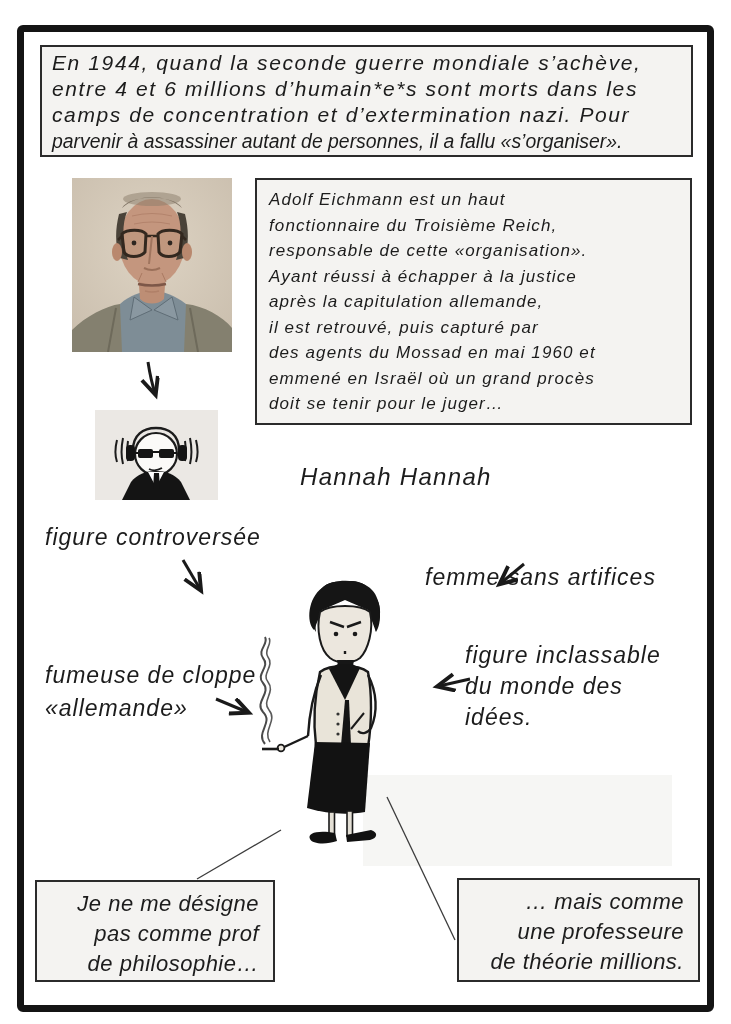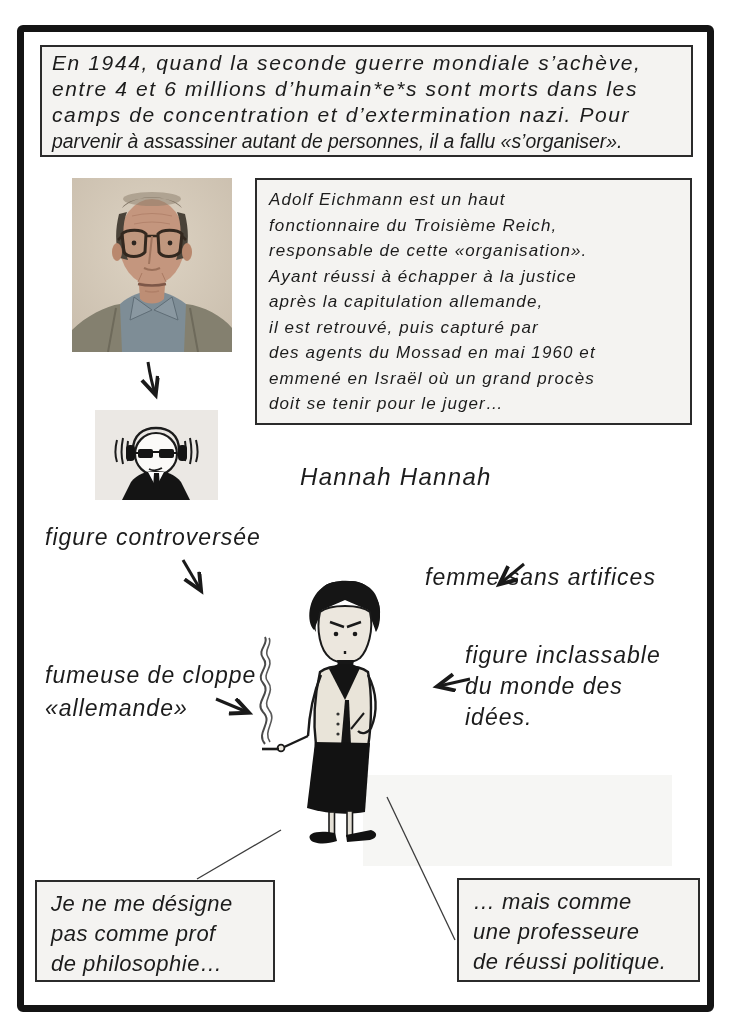--- a/index.html
+++ b/index.html
@@ -23,21 +23,21 @@
   .plain-label{font-size:23px;letter-spacing:1px;line-height:31px;z-index:2;}
   #hannah-label{left:300px;top:461px;font-size:24px;letter-spacing:1.3px;}
   #label-controversee{left:45px;top:522px;}
   #label-artifices{left:425px;top:522px;margin-top:40px;}
   #label-fumeuse{left:45px;top:651px;line-height:33px;margin-top:8px;}
   #label-inclassable{left:465px;top:640px;}
   
   #backdrop{left:363px;top:775px;width:309px;height:91px;background:#f6f6f4;z-index:1;}
   #arendt-drawing{left:250px;top:572px;width:240px;height:280px;z-index:2;}
   
-  .quote-box{padding:7px 14px;}
+  .quote-box{padding:7px 14px;text-align:right;}
   #quote-left{left:35px;top:880px;width:240px;height:102px;}
   #quote-right{left:457px;top:878px;width:243px;height:104px;}
   .quote-box .ln{font-size:22px;line-height:30px;letter-spacing:.5px;white-space:nowrap;}
   
   #arrows{left:0;top:0;width:731px;height:1024px;z-index:3;pointer-events:none;}
 </style>
 </head>
 <body>
 
 <div id="stage">
@@ -187,21 +187,21 @@
   </svg>
 
   <div class="abs textbox quote-box" id="quote-left">
     <div class="ln">Je ne me désigne</div>
     <div class="ln">pas comme prof</div>
     <div class="ln">de philosophie…</div>
   </div>
   <div class="abs textbox quote-box" id="quote-right">
     <div class="ln">… mais comme</div>
     <div class="ln">une professeure</div>
-    <div class="ln">de réussi politique.</div>
+    <div class="ln">de théorie millions.</div>
   </div>
 
   <svg class="abs" id="arrows" viewBox="0 0 731 1024">
     <defs>
       <marker id="ah" markerWidth="9" markerHeight="8" refX="5.6" refY="3" orient="auto" markerUnits="strokeWidth">
         <path d="M0.5,0.3 L6.3,3 L0.2,5.8" fill="none" stroke="#1a1a1a" stroke-width="1.3"></path>
       </marker>
     </defs>
     <path d="M148,362 C150,375 152,384 155,393" fill="none" stroke="#1a1a1a" stroke-width="3" marker-end="url(#ah)"></path>
     <path d="M183,560 L200,589" fill="none" stroke="#1a1a1a" stroke-width="3" marker-end="url(#ah)"></path>

